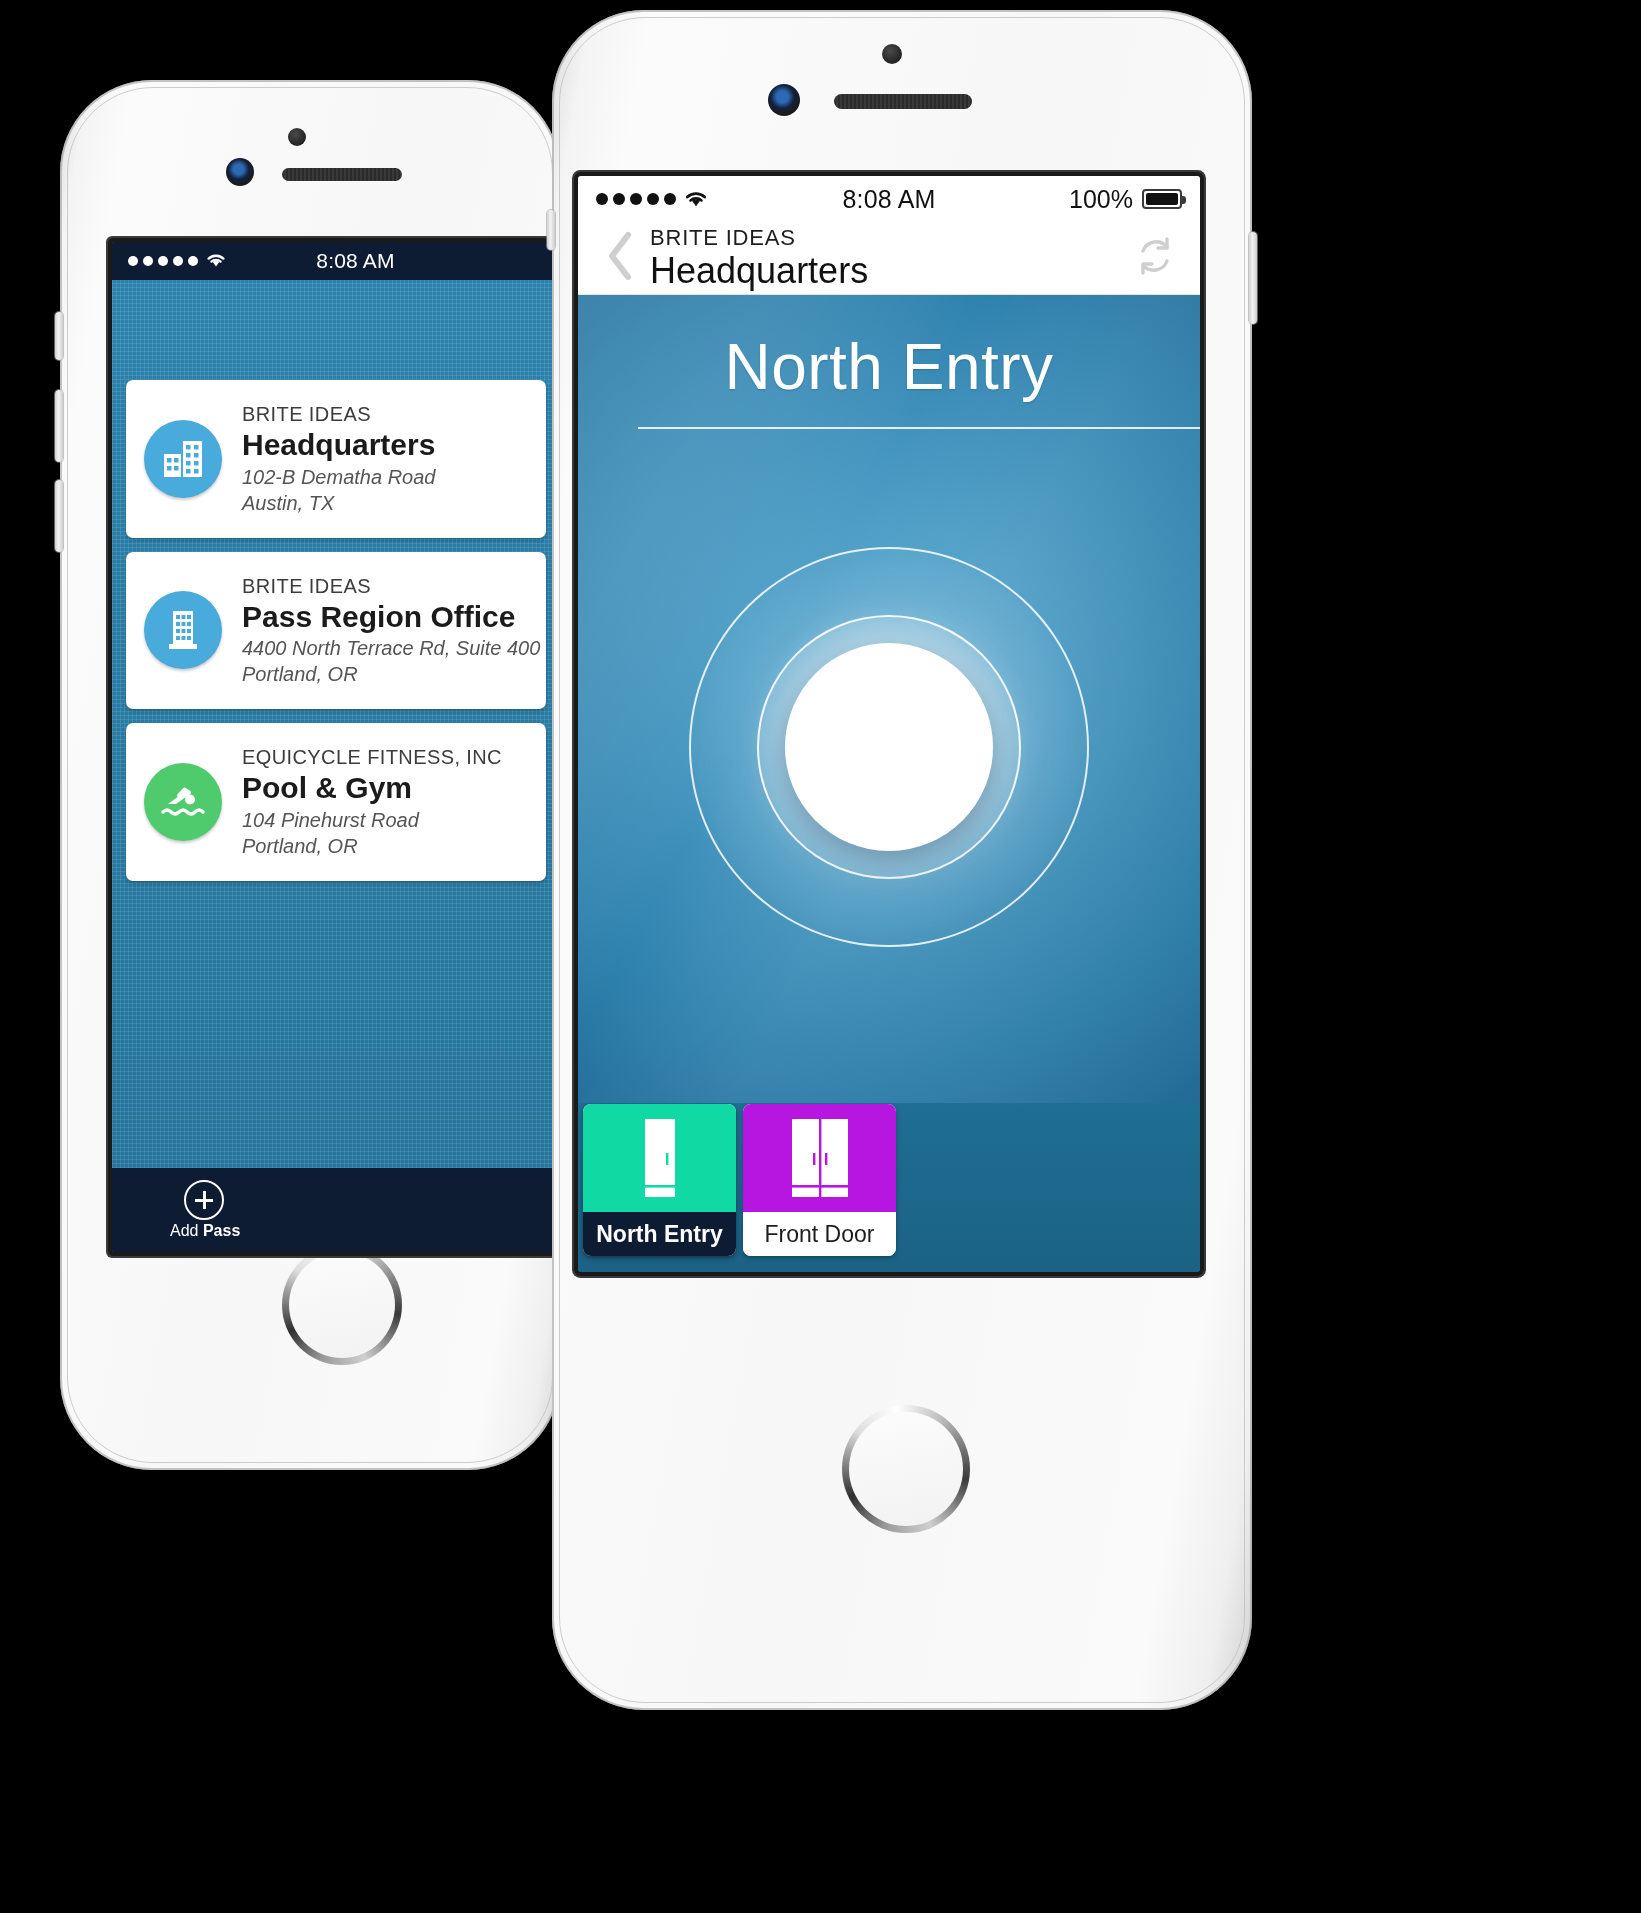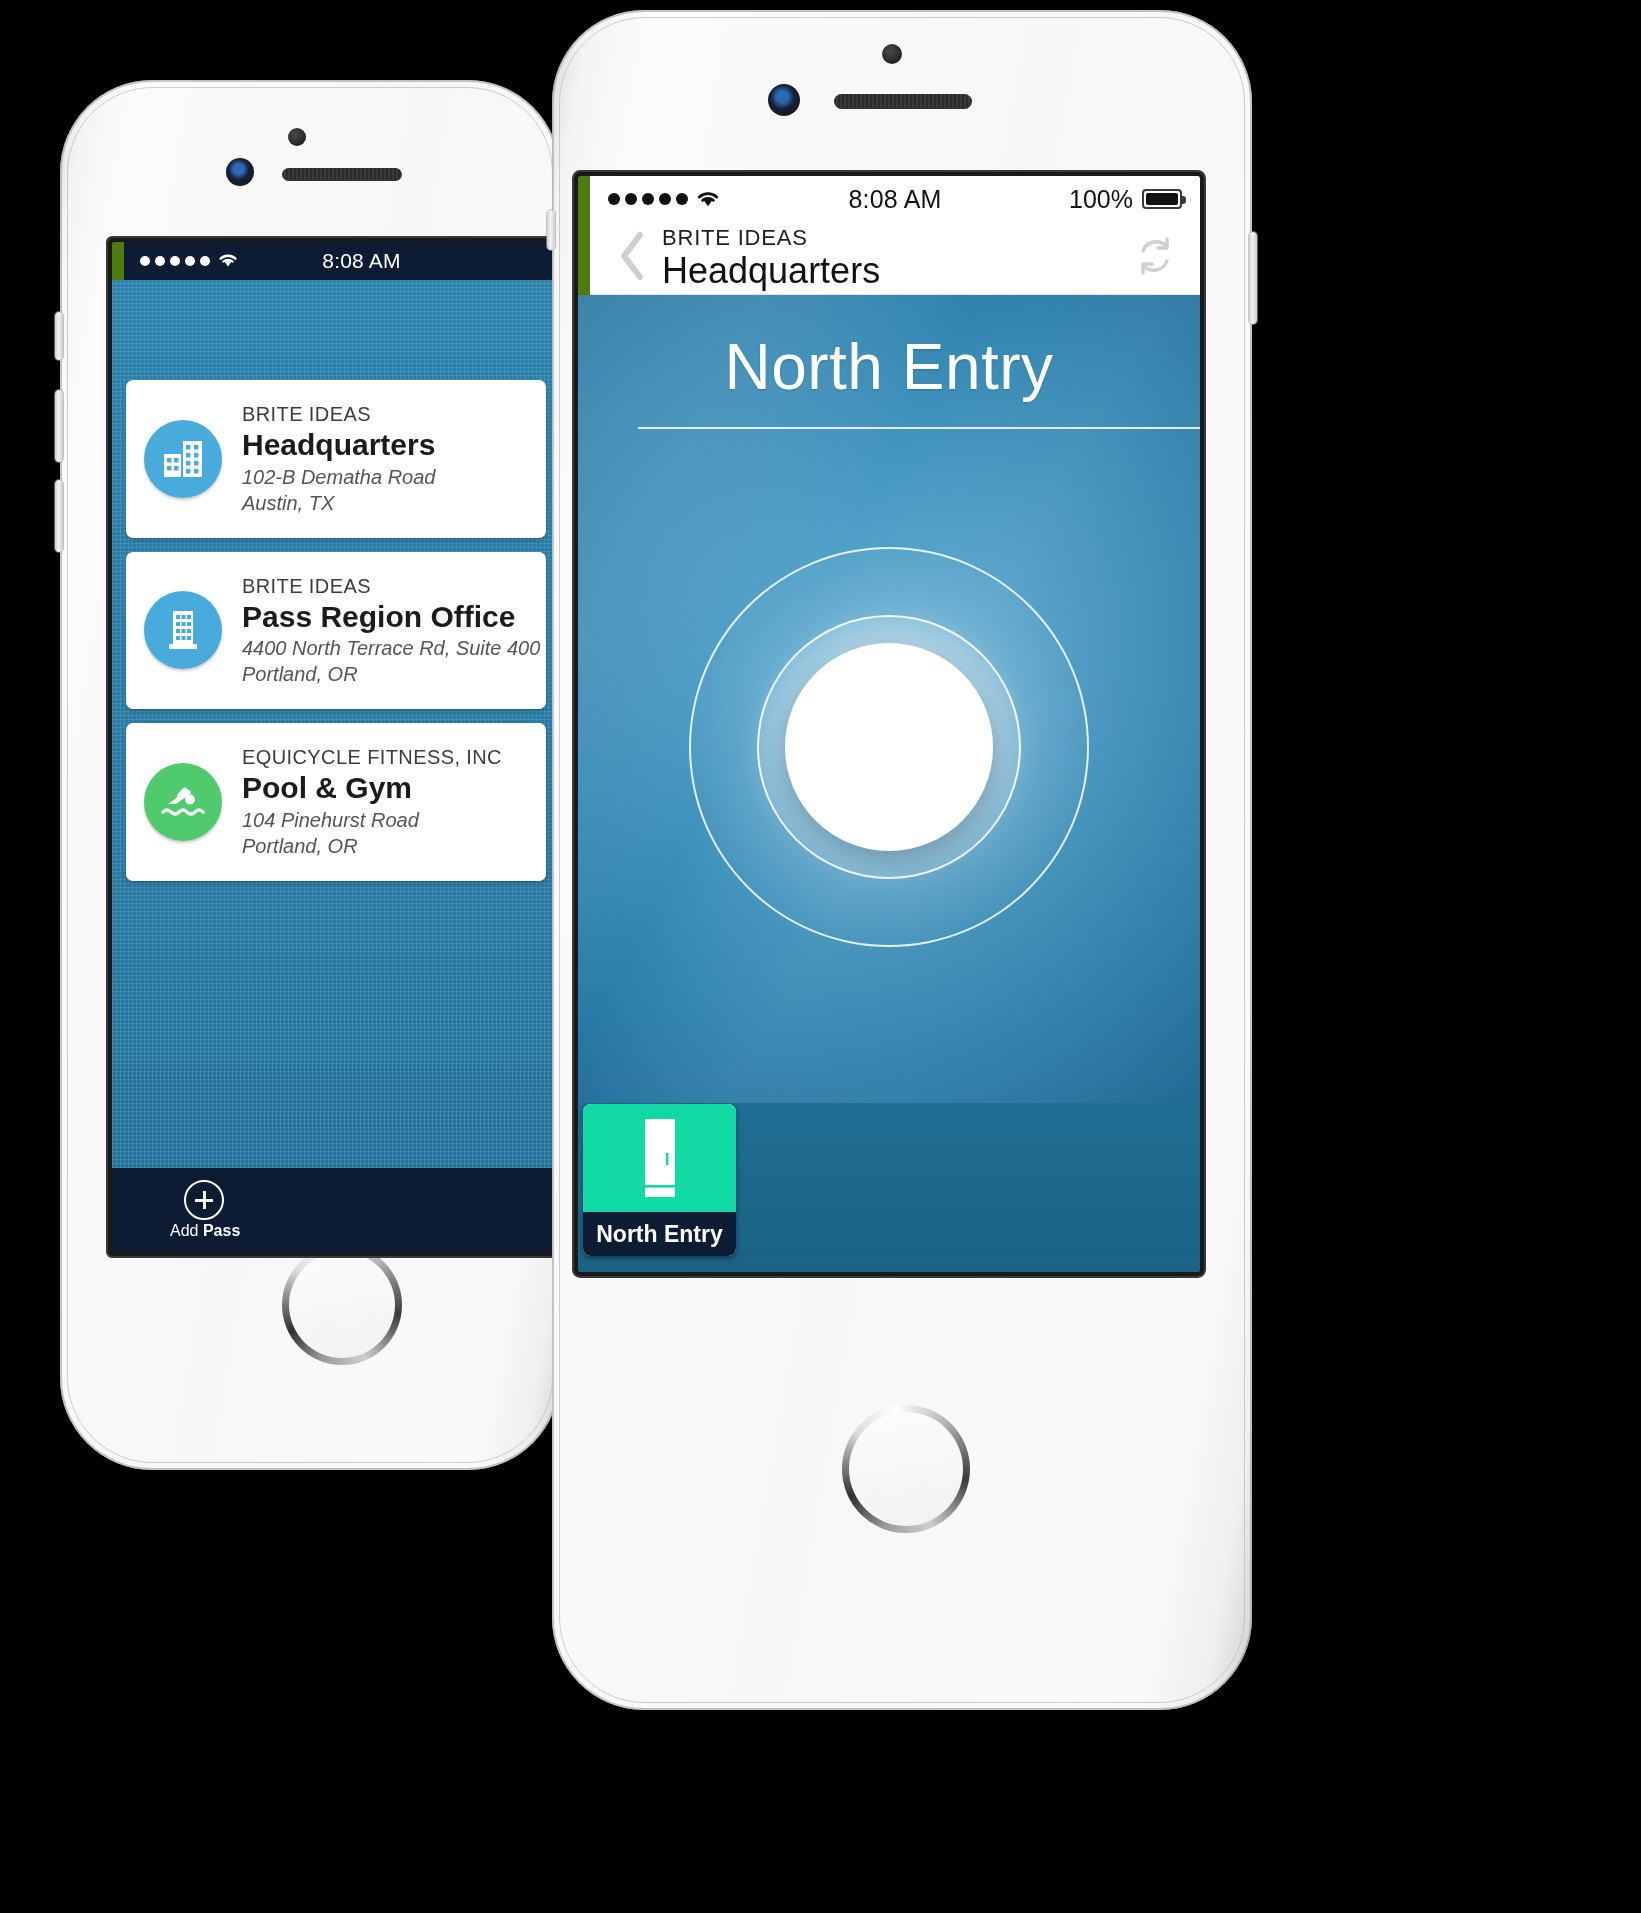--- a/index.html
+++ b/index.html
@@ -19,23 +19,22 @@
       linear-gradient(100deg, #d9d9d9 0%, #f4f4f4 4%, #fbfbfb 10%,
                       #f7f7f7 50%, #fafafa 88%, #efefef 95%, #cfcfcf 100%);
     box-shadow: 0 0 0 2px rgba(150,150,150,.55) inset;
   }
   .phone .bezel-line {
     position:absolute; inset:7px; border-radius:86px;
     border:1px solid rgba(190,190,190,.75);
   }
   .screen {
     position: absolute; overflow: hidden;
-    background: #4d7c0f;
+    background: #1d4ed8;
     box-shadow: 0 0 0 4px #1a1a1a, 0 0 0 6px #3a3a3a;
-    padding-left: 12px;
   }
   .home-btn {
     position: absolute; border-radius: 50%;
     background: linear-gradient(160deg,#fafafa,#f1f1f1);
   }
   .home-btn::before {
     content:""; position:absolute; inset:0; border-radius:50%;
     background: conic-gradient(from 200deg, #9a9a9a, #2f2f2f 12%, #dedede 30%,
                 #ffffff 42%, #b8b8b8 55%, #3a3a3a 72%, #cfcfcf 88%, #9a9a9a 100%);
   }
@@ -413,16 +412,28 @@
         <svg width="52" height="86" viewBox="0 0 52 86" aria-hidden="true">
           <rect x="11" y="4" width="30" height="78" fill="#fff"></rect>
           <rect x="11" y="70" width="30" height="2.6" fill="#10D9A3"></rect>
           <rect x="32" y="38" width="2.4" height="12" fill="#10D9A3"></rect>
         </svg>
       </div>
       <div class="tab-label">North Entry</div>
     </div>
 
 
+    <div class="tab">
+      <div class="tab-icon" style="background:#B715E0;">
+        <svg width="72" height="86" viewBox="0 0 72 86" aria-hidden="true">
+          <rect x="8" y="4" width="56" height="78" fill="#fff"></rect>
+          <rect x="35" y="4" width="2.4" height="78" fill="#B715E0"></rect>
+          <rect x="8" y="70" width="56" height="2.6" fill="#B715E0"></rect>
+          <rect x="29" y="38" width="2.4" height="12" fill="#B715E0"></rect>
+          <rect x="41" y="38" width="2.4" height="12" fill="#B715E0"></rect>
+        </svg>
+      </div>
+      <div class="tab-label">Front Door</div>
+    </div>
 
 
   </div>
 </div>
 
 </body></html>

